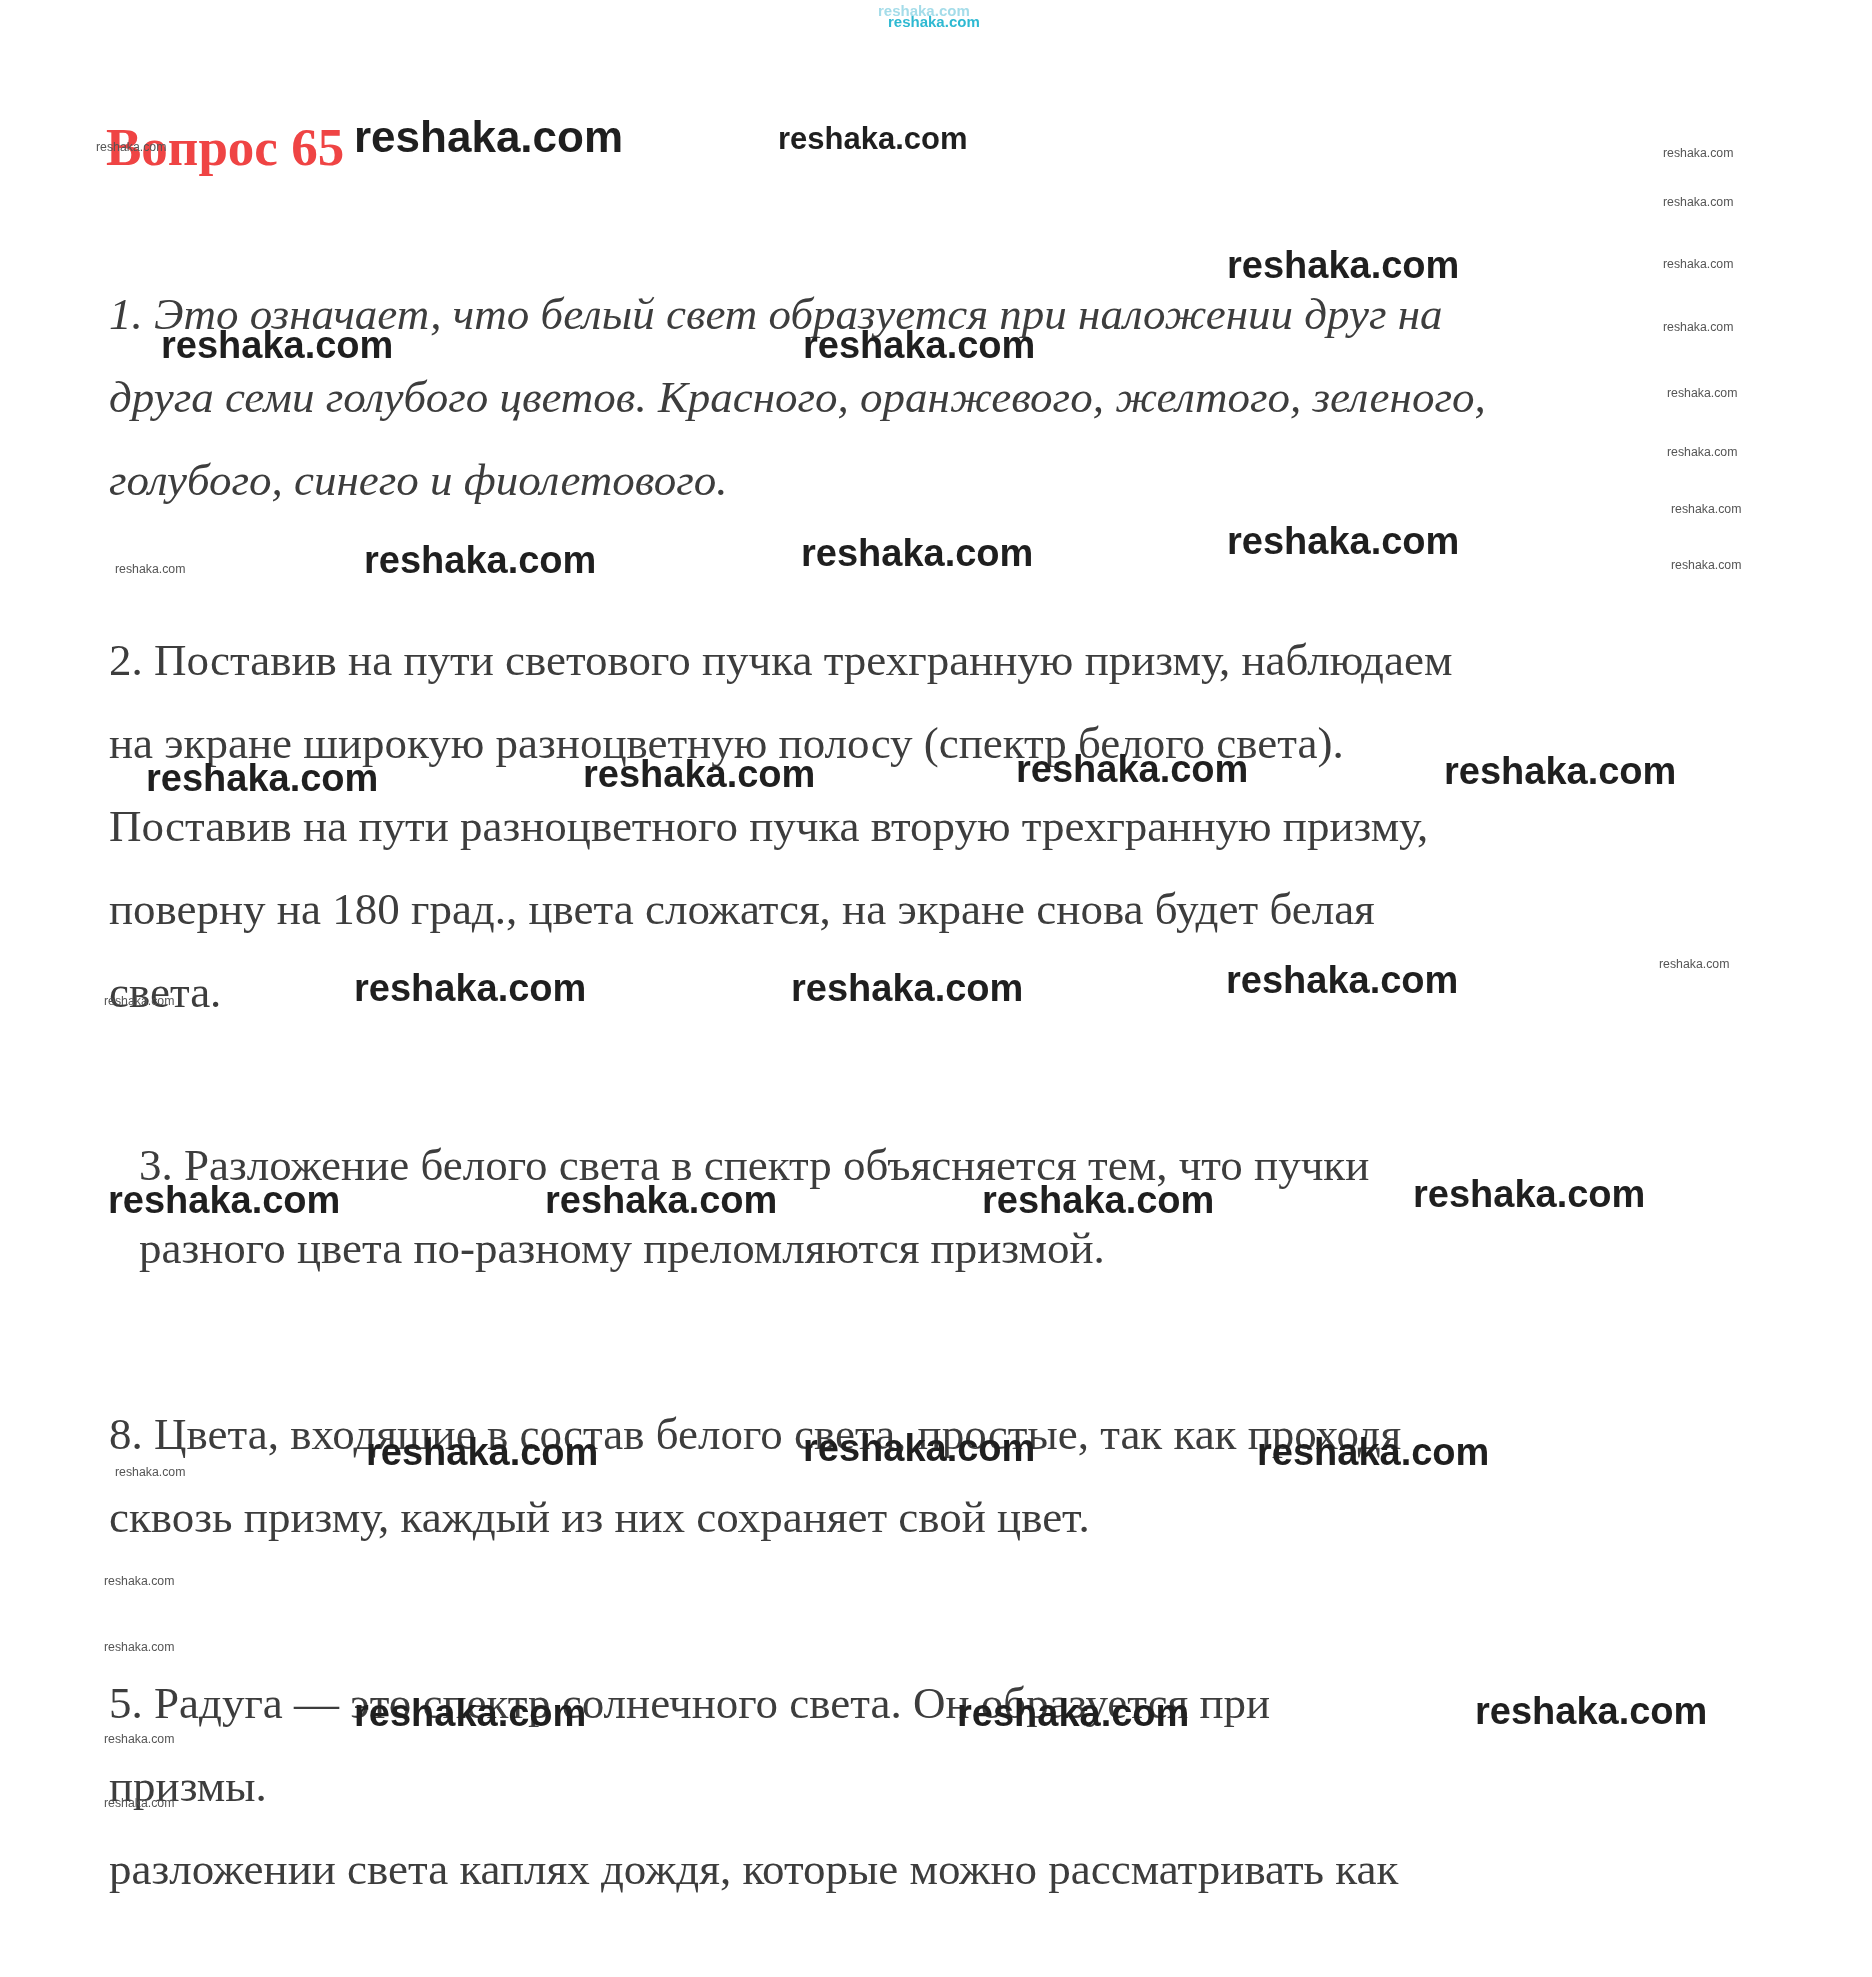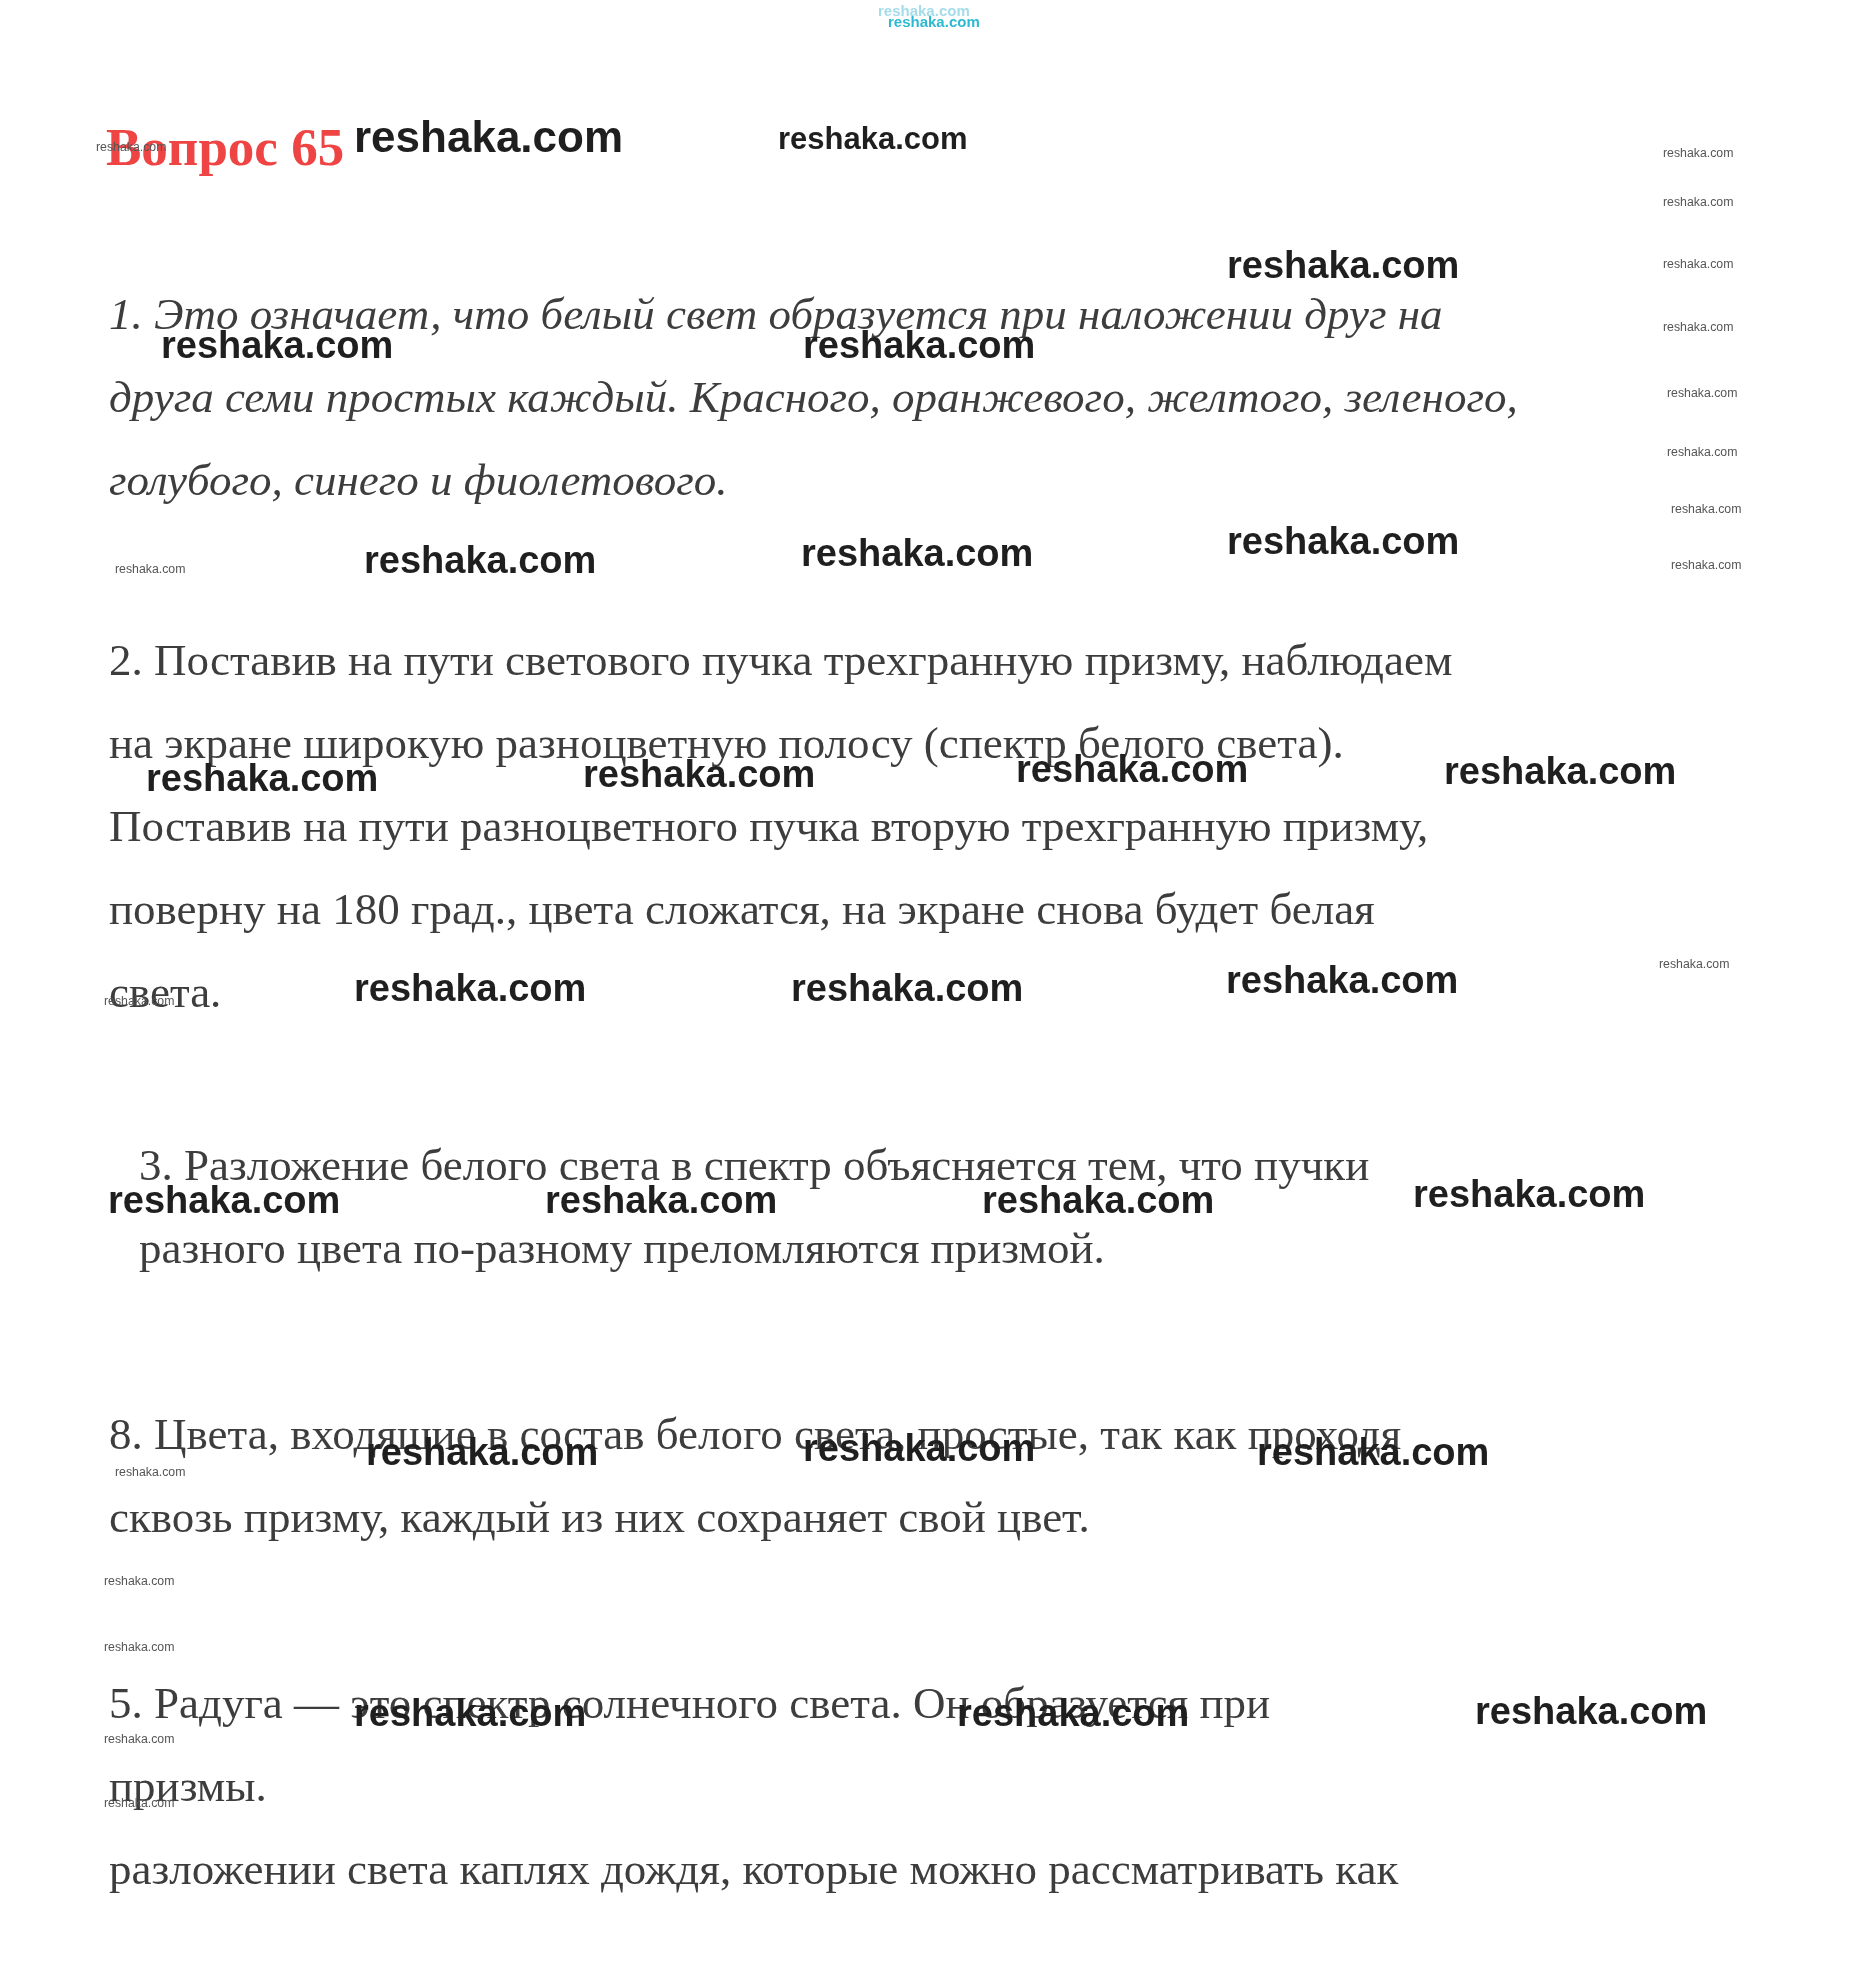--- a/index.html
+++ b/index.html
@@ -55,21 +55,21 @@
   .wm-cyan2 { font-size: 15px; font-weight: 700; color: #2eb9d2; }
 </style>
 </head>
 <body>
 
 <div class="page">
   <h1 class="title">Вопрос 65</h1>
   <div>
       <div class="para" style="top: 273px; font-style: italic;">
         <div class="line">1. Это означает, что белый свет образуется при наложении друг на</div>
-        <div class="line">друга семи простых каждый. Красного, оранжевого, желтого, зеленого,</div>
+        <div class="line">друга семи голубого цветов. Красного, оранжевого, желтого, зеленого,</div>
         <div class="line">голубого, синего и фиолетового.</div>
       </div>
       <div class="para" style="top: 619px;">
         <div class="line">2. Поставив на пути светового пучка трехгранную призму, наблюдаем</div>
         <div class="line">на экране широкую разноцветную полосу (спектр белого света).</div>
         <div class="line">Поставив на пути разноцветного пучка вторую трехгранную призму,</div>
         <div class="line">поверну на 180 град., цвета сложатся, на экране снова будет белая</div>
         <div class="line">света.</div>
       </div>
       <div class="para" style="top: 1124px; margin-left: 30px;">

